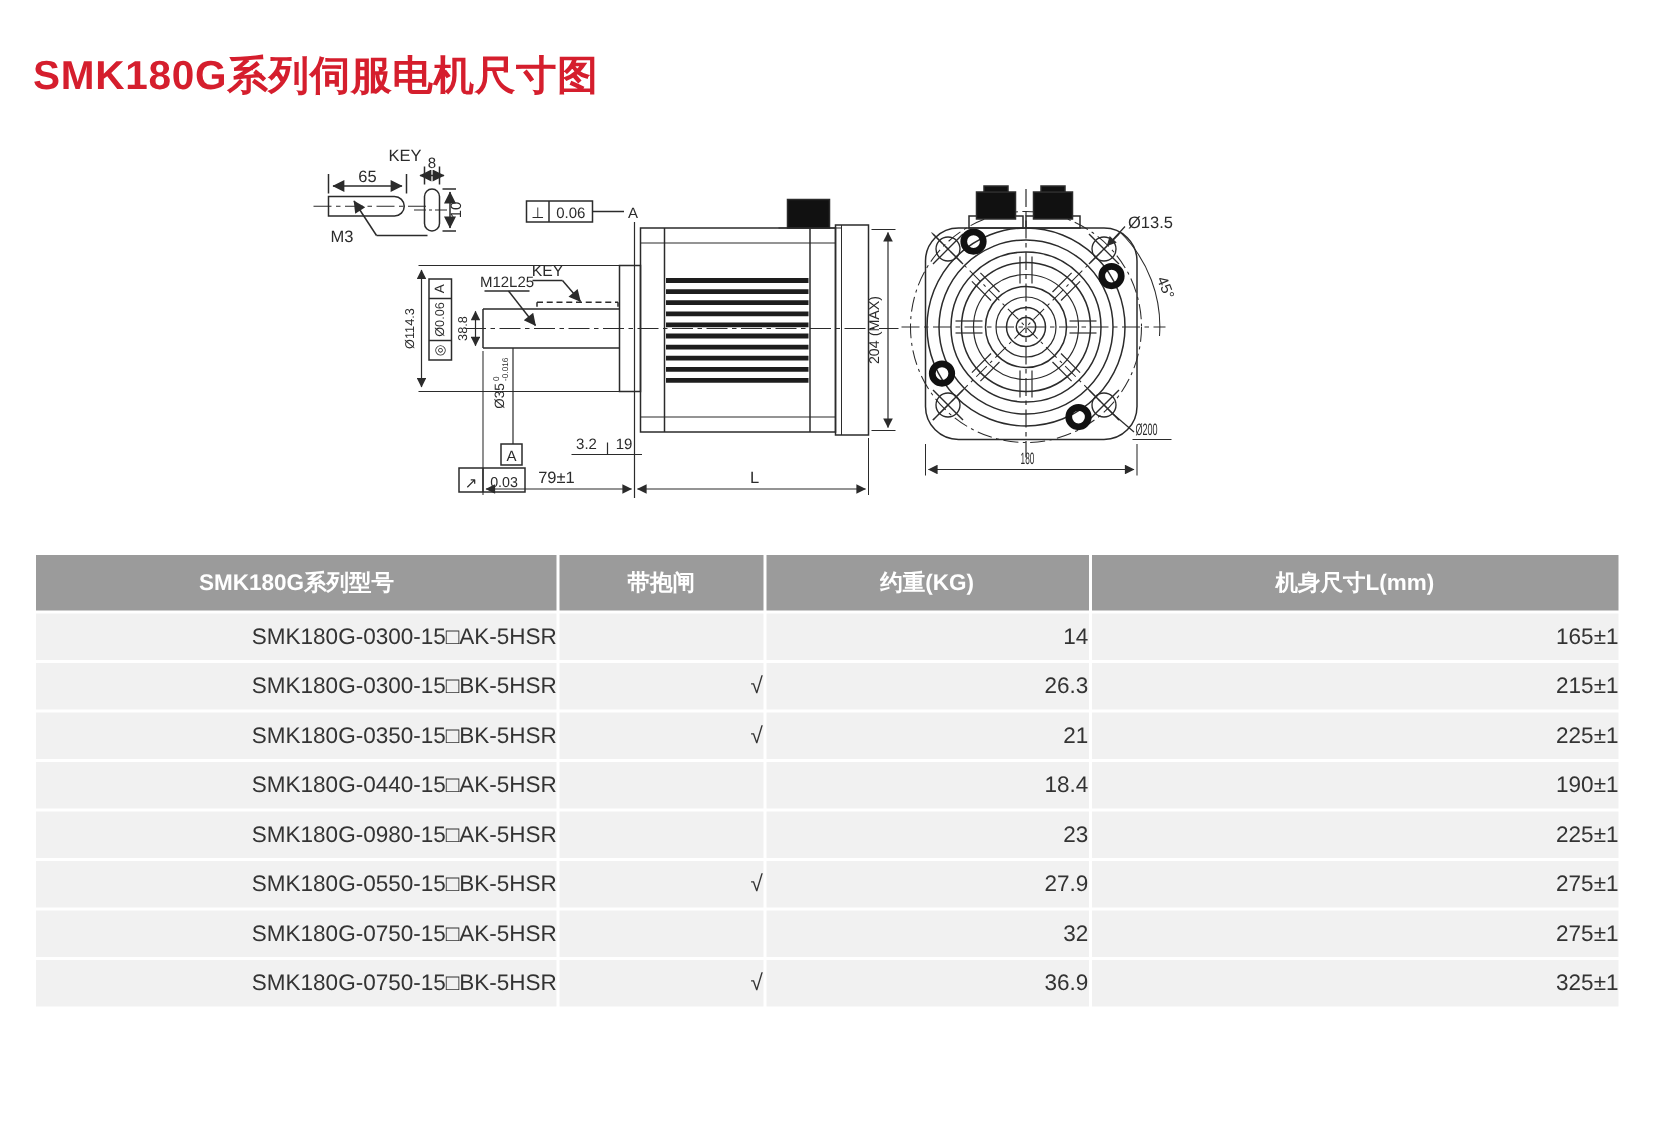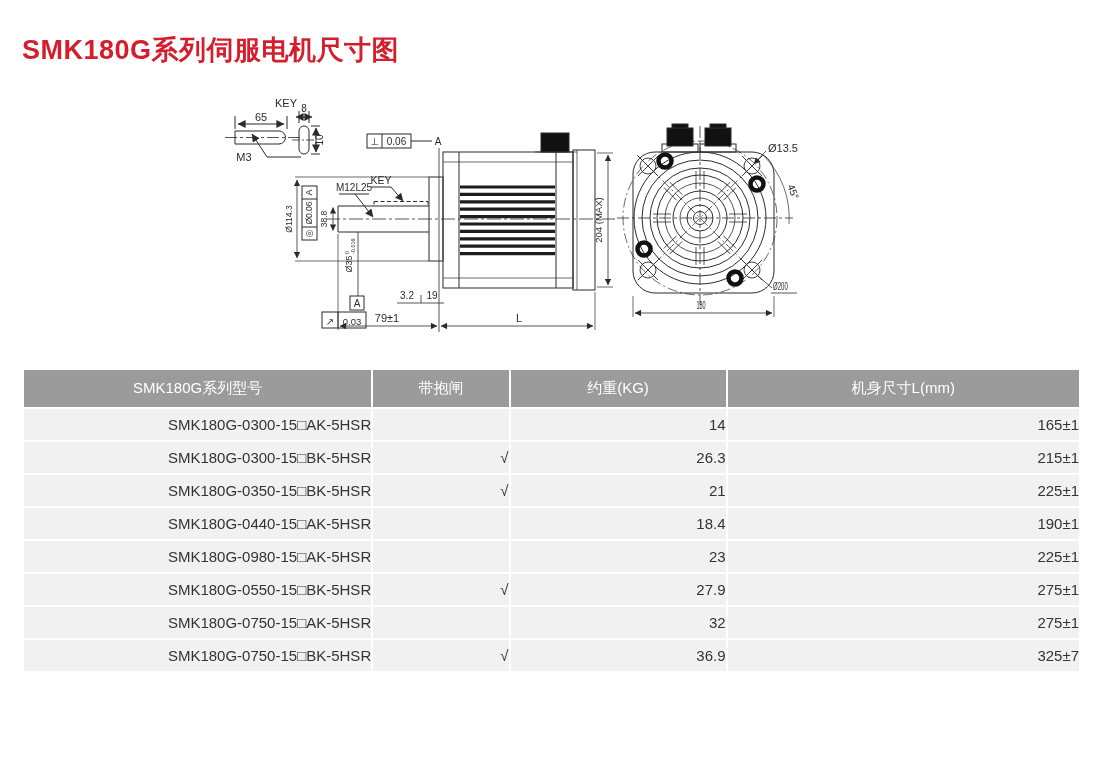--- a/index.html
+++ b/index.html
@@ -8,29 +8,29 @@
   }
   *{box-sizing:border-box;margin:0;padding:0;}
   body{
     width:1103px;height:764px;position:relative;background:#ffffff;
     font-family:"Liberation Sans","DejaVu Sans",sans-serif;overflow:hidden;
   }
   .page-title{
     position:absolute;left:22px;top:14px;font-size:27px;font-weight:bold;
     color:var(--title-red);letter-spacing:0.5px;margin-top:18px;
   }
-  .drawing{position:absolute;left:196px;top:80px;width:640px;height:280px;}
+  .drawing{position:absolute;left:180px;top:80px;width:640px;height:280px;}
   .drawing svg{width:100%;height:100%;}
   svg text{fill:var(--line);font-family:"Liberation Sans","DejaVu Sans",sans-serif;}
   .spec-table{
     position:absolute;left:22px;top:368px;width:1059px;
     border-collapse:separate;border-spacing:2px;table-layout:fixed;
   }
   .spec-table th{
-    background:var(--header-bg);color:#ffffff;font-weight:normal;
+    background:var(--header-bg);color:#ffffff;font-weight:bold;
     font-size:15px;height:37px;text-align:center;vertical-align:middle;
   }
   .spec-table td{
     background:var(--row-bg);color:var(--text);font-size:15px;height:31px;
     text-align:right;vertical-align:middle;
   }
 </style>
 </head>
 <body>
 
@@ -329,16 +329,16 @@
     <td>SMK180G-0750-15□AK-5HSR</td>
     <td></td>
     <td>32</td>
     <td>275±1</td>
   </tr>
 
   <tr>
     <td>SMK180G-0750-15□BK-5HSR</td>
     <td>√</td>
     <td>36.9</td>
-    <td>325±7</td>
+    <td>325±1</td>
   </tr>
 </tbody>
 </table>
 
 </body></html>

